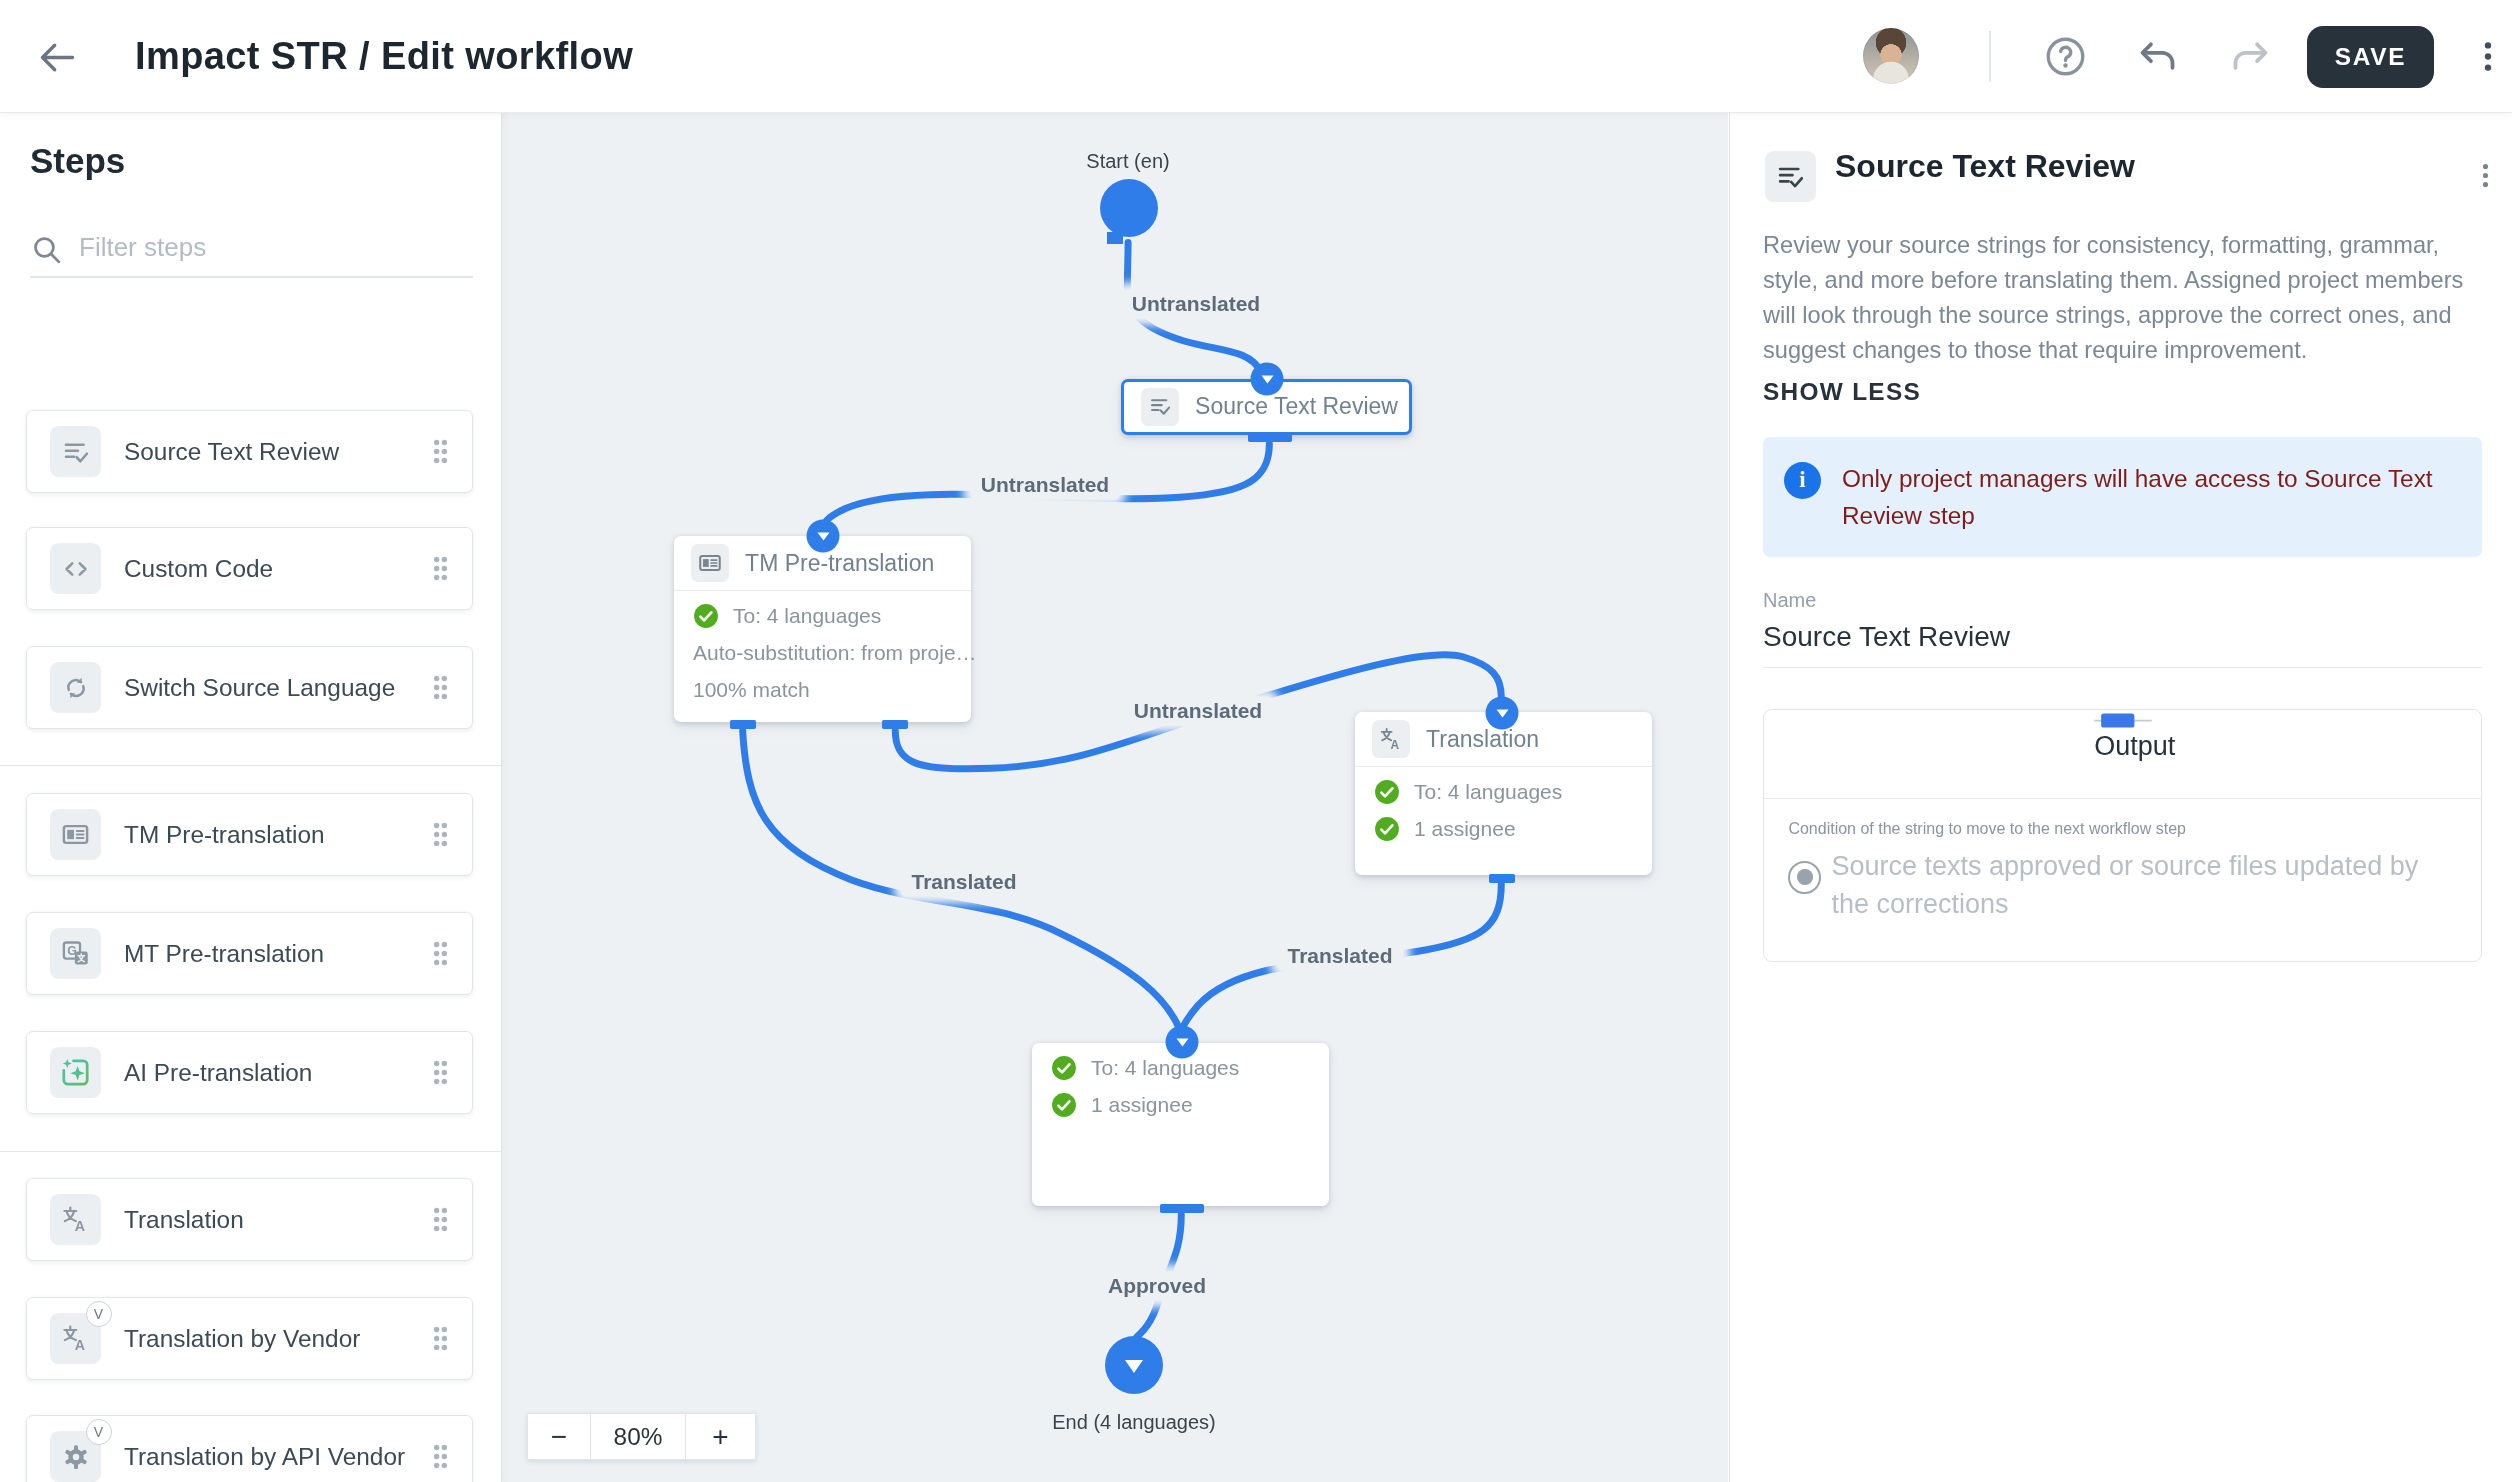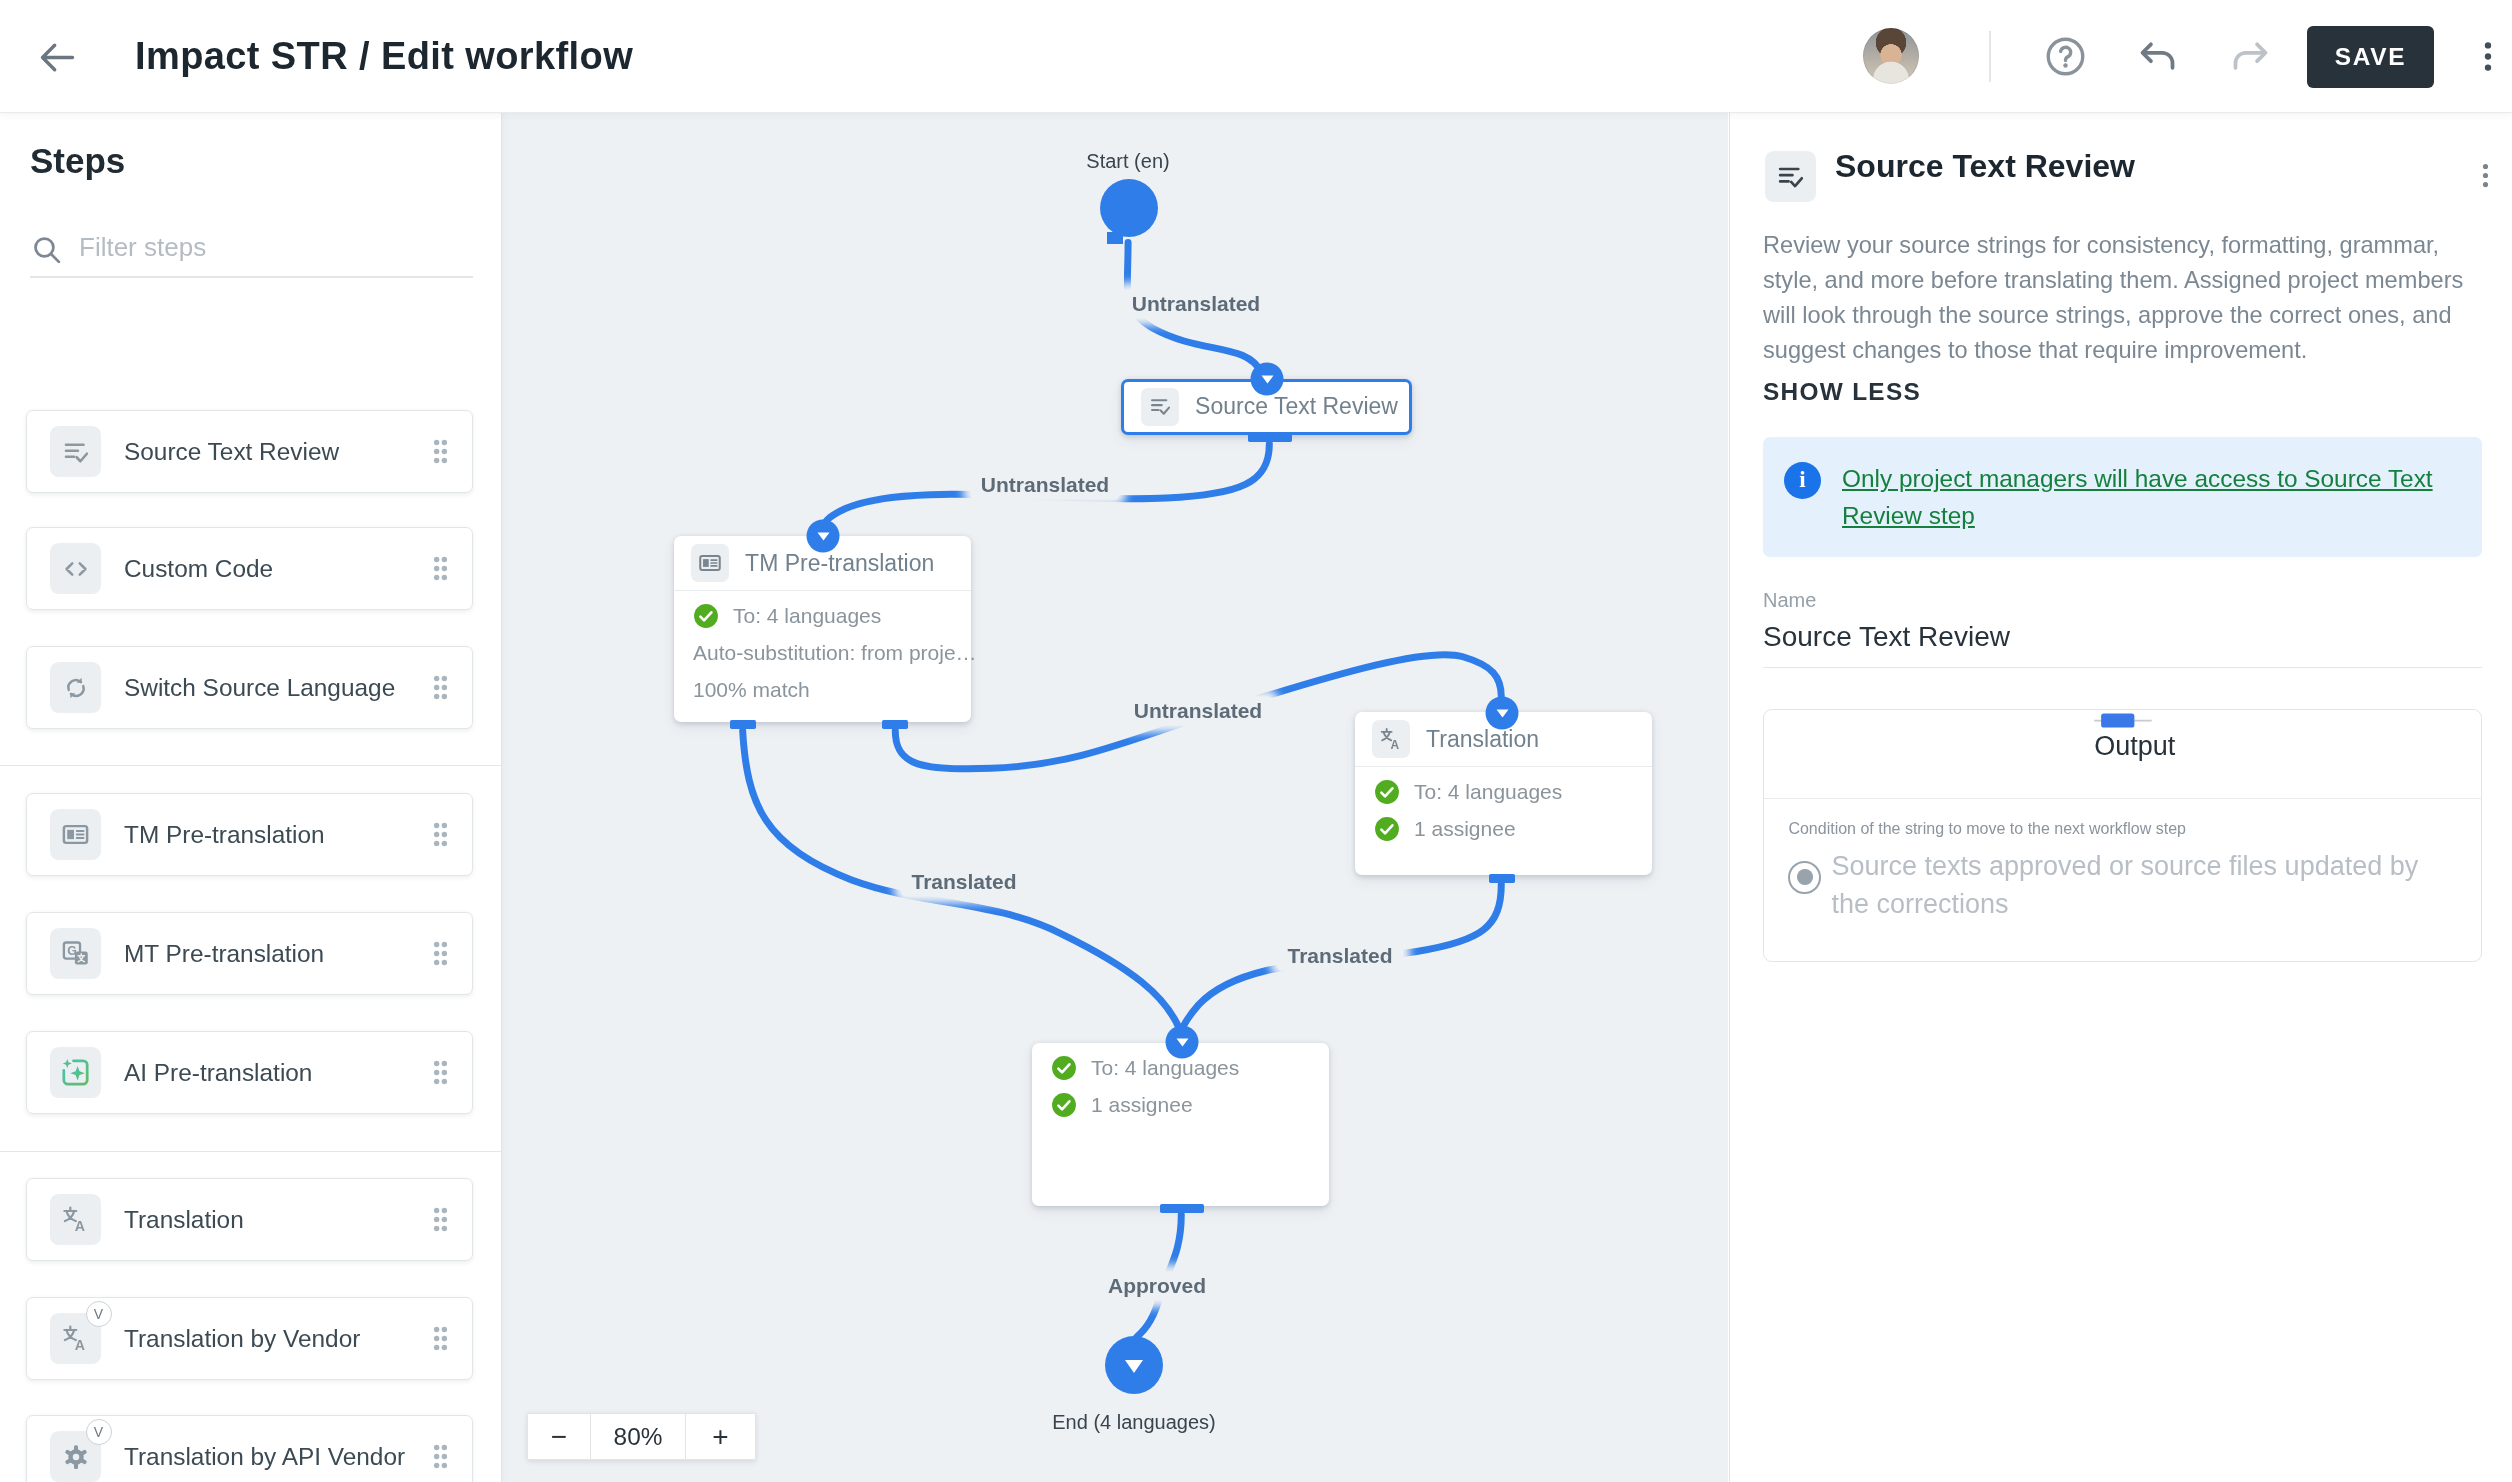--- a/index.html
+++ b/index.html
@@ -19,21 +19,21 @@
       radial-gradient(circle at 50% 48%, #d8b394 0 26%, transparent 27%),
       radial-gradient(circle at 50% 26%, #5a4636 0 30%, transparent 31%),
       linear-gradient(180deg,#8d9298 0%, #b9b3a8 60%, #cfc9bd 100%);
     box-shadow:inset 0 0 0 0.9px rgba(0,0,0,.08); }
   #hdr-divider { left:1989px; top:31px; width:1.7px; height:51px; background:#e3e6e9; }
   .hdr-icon { width:45px; height:45px; top:34px; cursor:pointer; }
   #help-btn  { left:2043px; color:#8a939b; }
   #undo-btn  { left:2135px; color:#6f7a84; }
   #redo-btn  { left:2228px; color:#bcc2c8; }
   #save-btn { left:2307px; top:26px; width:127px; height:62px; background:#28323b; color:#fff;
-    border:none; border-radius:6px; font-size:24.4px; font-weight:700; letter-spacing:1.7px;
+    border:none; border-radius:16px; font-size:24.4px; font-weight:700; letter-spacing:1.7px;
     font-family:inherit; cursor:pointer; }
   #hdr-kebab { left:2469px; top:34px; width:38px; height:45px; color:#444e58; cursor:pointer; }
 
   
   #sidebar { position:absolute; left:0; top:113px; width:502px; height:1370px; background:#fff;
     border-right:0.9px solid #e2e5e8; box-shadow:1.7px 0 8.7px rgba(40,50,60,.05); z-index:20; }
   #sidebar-title { left:30px; top:28px; font-size:35px; font-weight:700; color:#212b33; }
   #filter-row { left:30px; top:109px; width:443px; height:52px; }
   #filter-icon { left:0; top:10.5px; width:33px; height:33px; color:#7d8893; }
   #filter-input { position:absolute; left:49px; top:0; width:393px; height:51px; border:none; outline:none;
@@ -101,21 +101,21 @@
   #panel-title { left:105px; top:35px; font-size:32px; font-weight:700; color:#1d272f; white-space:nowrap; }
   #panel-kebab { left:740px; top:40px; width:31px; height:45px; color:#7a858e; cursor:pointer; }
   #panel-desc { left:33px; top:115px; width:719px; font-size:23.6px; line-height:35px; color:#7b8893; }
   #show-less { left:33px; top:265px; font-size:24.4px; font-weight:700; letter-spacing:1.3px;
     color:#28323b; cursor:pointer; }
   #alert { left:33px; top:324px; width:719px; min-height:106px; background:#e4f0fc; border-radius:7px;
     display:flex; align-items:flex-start; padding:23px 26px 23px 21px; }
   #alert-icon { width:37px; height:37px; border-radius:50%; background:#1a73e8; color:#fff; flex:0 0 auto;
     display:flex; align-items:center; justify-content:center; font-size:23px; font-weight:700;
     font-family:"Liberation Serif",serif; margin-top:1.7px; }
-  #alert-text { margin-left:21px; font-size:24.4px; line-height:37px; color:#15803d; max-width:611px;text-decoration:underline; }
+  #alert-text { margin-left:21px; font-size:24.4px; line-height:37px; color:#7f1d1d; max-width:611px; }
   #name-label { left:33px; top:476px; font-size:20px; color:#95a0aa; }
   #name-value { left:33px; top:508px; width:719px; font-size:28px; color:#28323b;
     border-bottom:1.7px solid #e4e7ea; padding-bottom:14px; cursor:text; }
   #output-card { left:33px; top:596px; width:719px; height:253px; border:1.7px solid #e2e5e8;
     border-radius:8.7px; }
   #output-header { display:flex; align-items:center; height:89px; padding:0 28px;
     border-bottom:1.7px solid #e8ebee;flex-direction:column; }
   #output-port-icon { width:58px; height:21px; flex:0 0 auto; }
   #output-title { margin-left:24.4px; font-size:27px; color:#28323b; }
   #output-body { padding:21px 28px 0 24.4px; }

